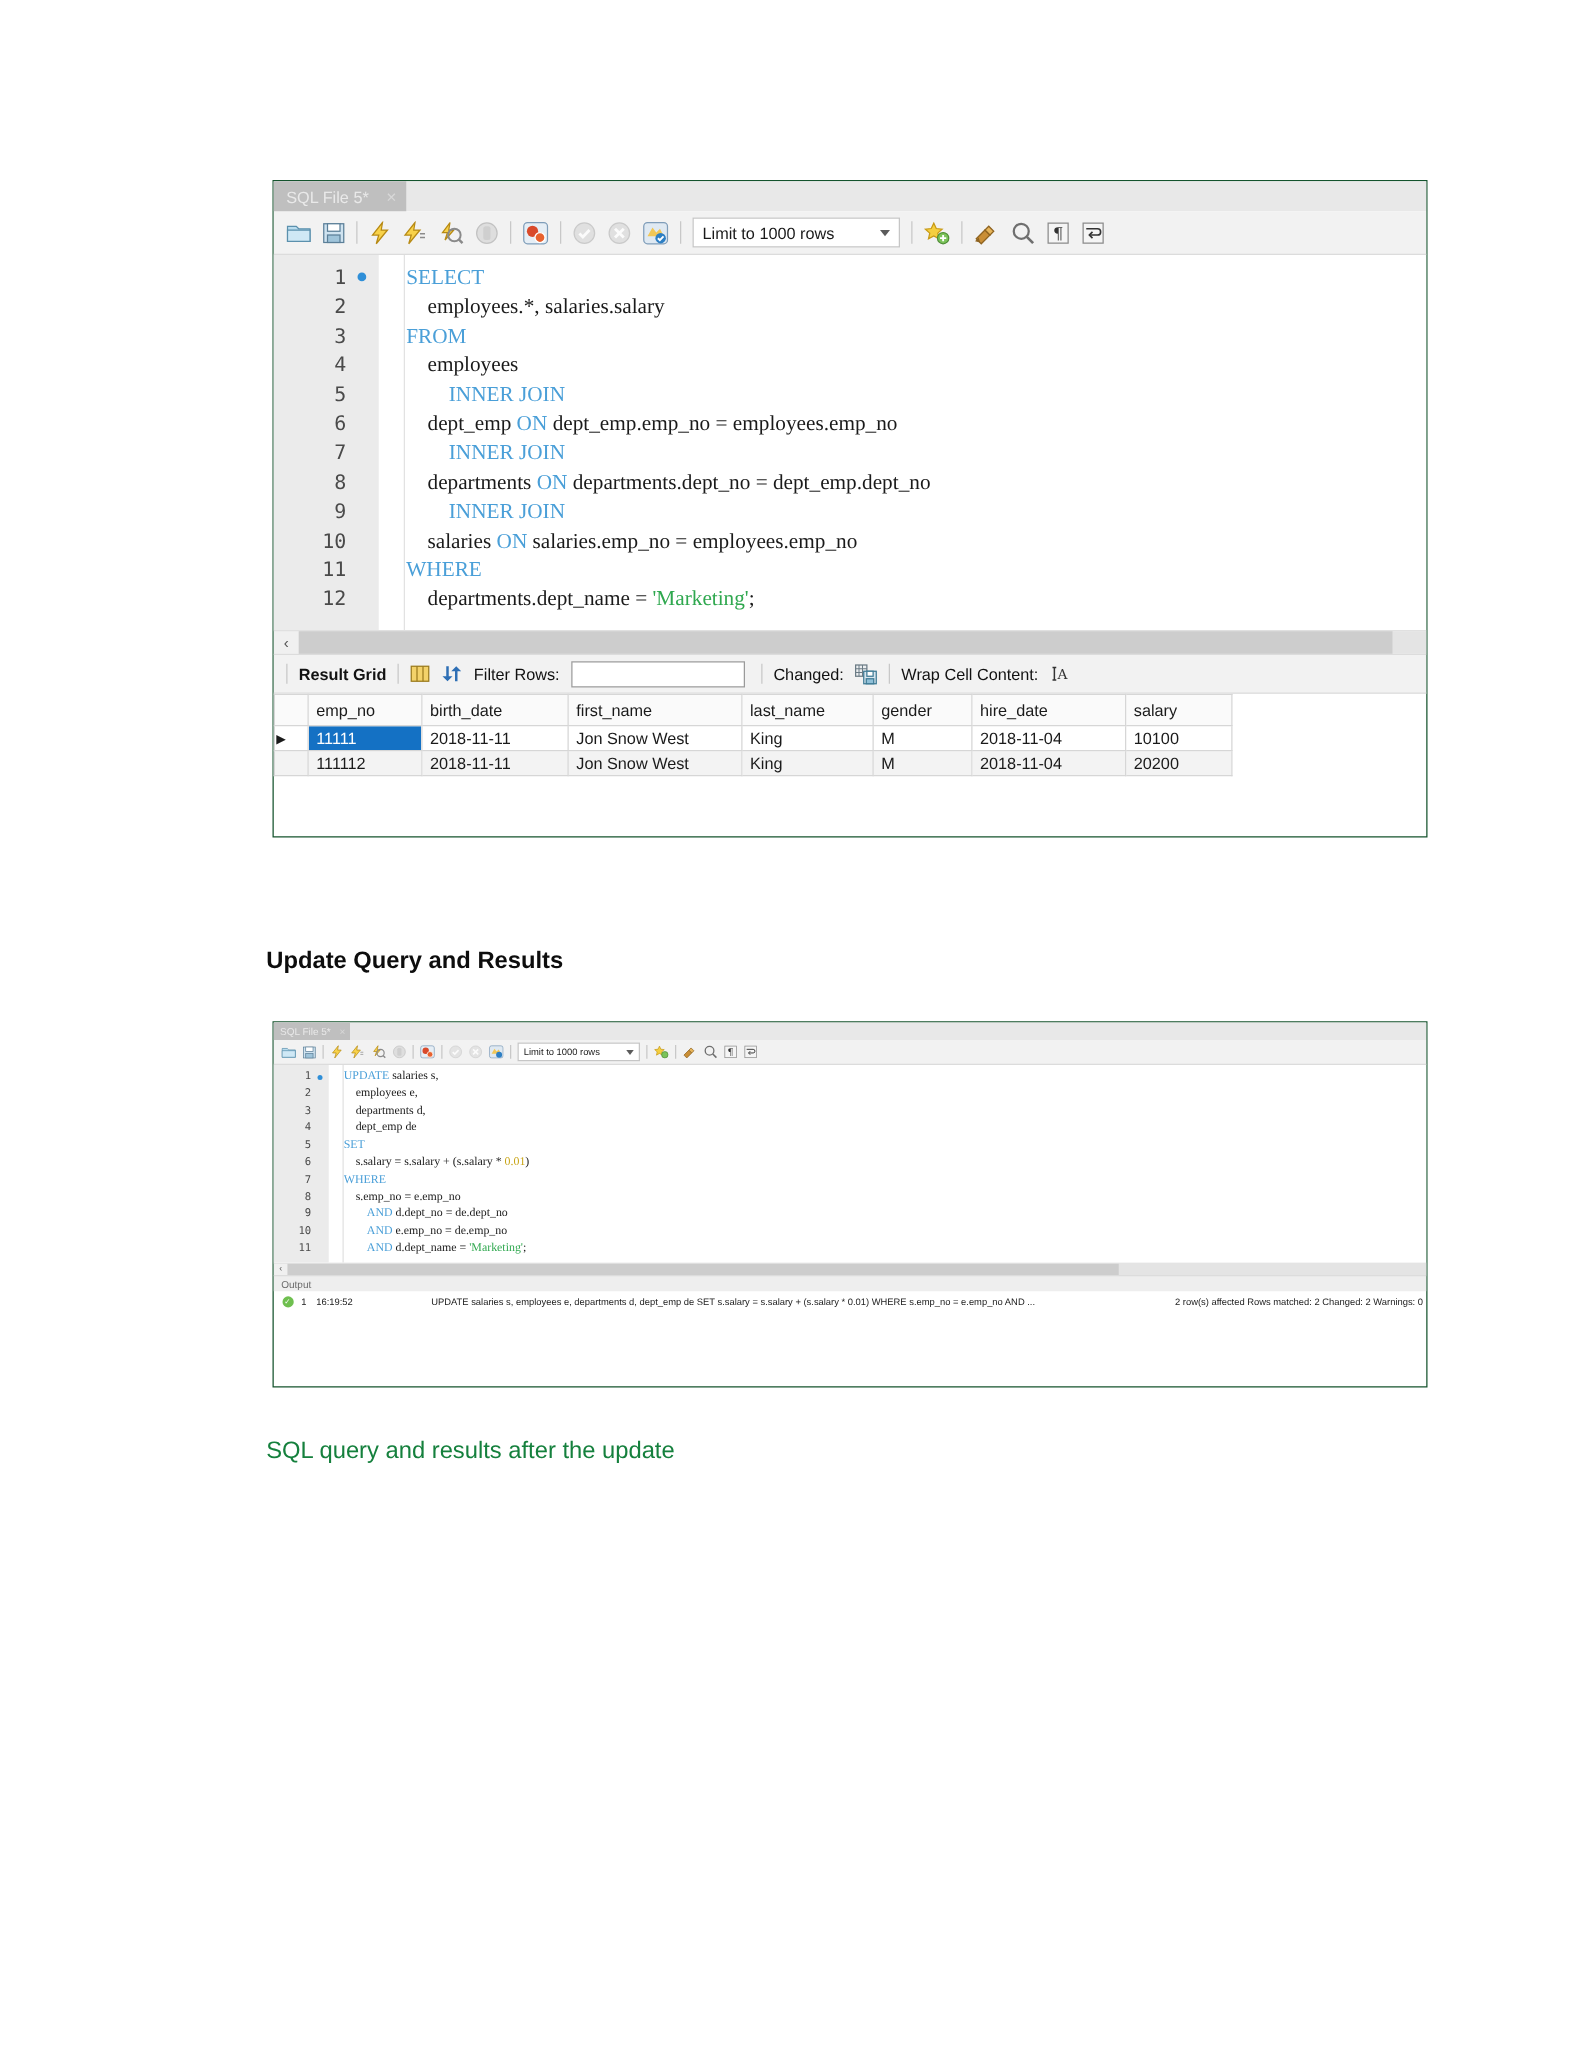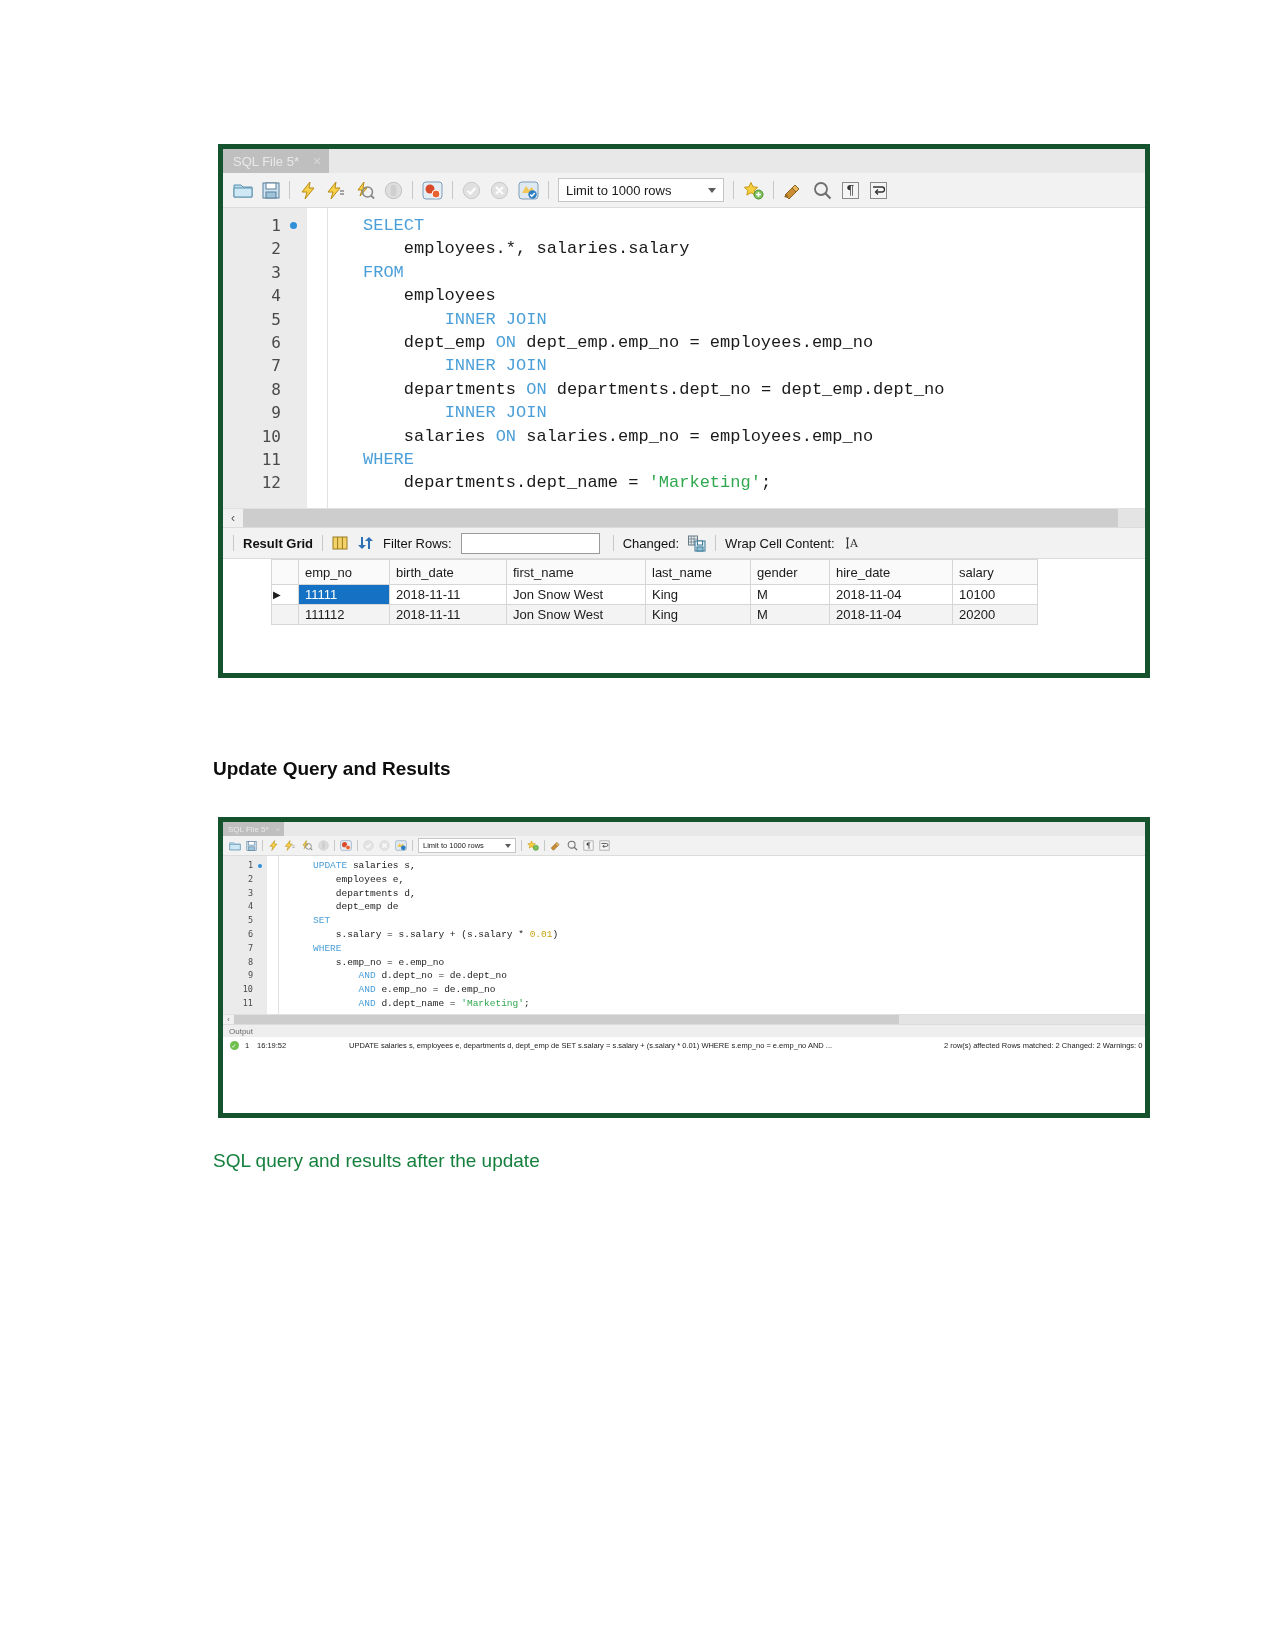--- a/index.html
+++ b/index.html
@@ -4,21 +4,21 @@
 <style>
   html,body{margin:0;padding:0;}
   body{
     width:1275px;height:1651px;background:#ffffff;
     font-family:"Liberation Sans", sans-serif;
     -webkit-font-smoothing:antialiased;
   }
   .page{position:relative;width:1275px;height:1651px;overflow:hidden;}
 
   
-  .wb{position:absolute;background:#ffffff;border:5px solid #14532d;}
+  .wb{position:absolute;background:#ffffff;border:1px solid #14532d;}
   .wb-tabbar{background:#e8e8e8;display:flex;align-items:flex-end;}
   .wb-tab{
     background:#bfbfbf;color:#e9e9e9;display:flex;align-items:center;
     font-family:"Liberation Sans",sans-serif;
   }
   .wb-tab .lbl{white-space:nowrap;}
   .wb-tab .x{color:#d8d8d8;}
   .wb-toolbar{
     background:#f2f2f2;border-bottom:1px solid #dcdcdc;
     display:flex;align-items:center;
@@ -29,21 +29,21 @@
     color:#1a1a1a;white-space:nowrap;
   }
   .limit-caret{width:0;height:0;border-left:4px solid transparent;border-right:4px solid transparent;border-top:5px solid #5b5b5b;}
 
   
   .editor{display:flex;background:#ffffff;position:relative;}
   .gutter{background:#ebebeb;color:#4a4a4a;text-align:right;
           font-family:"DejaVu Sans Mono",monospace;}
   .gutter .ln{position:relative;}
   .gutter .dot{position:absolute;border-radius:50%;background:#2f8fd8;}
-  .code{font-family:Liberation Mono, monospace;color:#1a1a1a;white-space:pre;flex:1;overflow:hidden;margin-left:34px;}
+  .code{font-family:Liberation Serif, serif;color:#1a1a1a;white-space:pre;flex:1;overflow:hidden;}
   .kw{color:#4a9fd8;}
   .str{color:#2fa84f;}
   .num{color:#c8a415;}
   .code-edge{position:absolute;top:0;bottom:0;width:1px;background:#e2e2e2;}
 
   
   .hscroll{background:#f0f0f0;display:flex;align-items:center;border-top:1px solid #e0e0e0;}
   .hscroll .arrow{color:#666;text-align:center;}
   .hscroll .track{background:#e4e4e4;flex:1;height:100%;}
   .hscroll .thumb{background:#cdcdcd;height:100%;}
@@ -269,21 +269,21 @@
       <span class="sep" style="width:1px;height:16px;"></span>
       <span class="lbl" style="font-size:13px;">Wrap Cell Content:</span>
       <span class="ic">
         <svg width="16" height="16" viewBox="0 0 16 16">
             <path d="M2 3h3M3.5 3v10M2 13h3" stroke="#333" fill="none" stroke-width="1.2"></path>
             <text x="10" y="12" font-size="11" text-anchor="middle" fill="#333" font-family="DejaVu Serif, serif">A</text>
           </svg>
       </span>
     </div>
 
-    <table class="grid" id="grid-select" style="width:636px;font-size:13px;margin-left:48px;">
+    <table class="grid" id="grid-select" style="width:636px;font-size:13px;">
         <thead>
           <tr>
             <th style="width: 24px; height: 22px;"></th>
             <th style="width: 78px; padding: 2px 6px;">emp_no</th>
             <th style="width: 104px; padding: 2px 6px;">birth_date</th>
             <th style="width: 126px; padding: 2px 6px;">first_name</th>
             <th style="width: 92px; padding: 2px 6px;">last_name</th>
             <th style="width: 66px; padding: 2px 6px;">gender</th>
             <th style="width: 110px; padding: 2px 6px;">hire_date</th>
             <th style="width: 72px; padding: 2px 6px;">salary</th>

